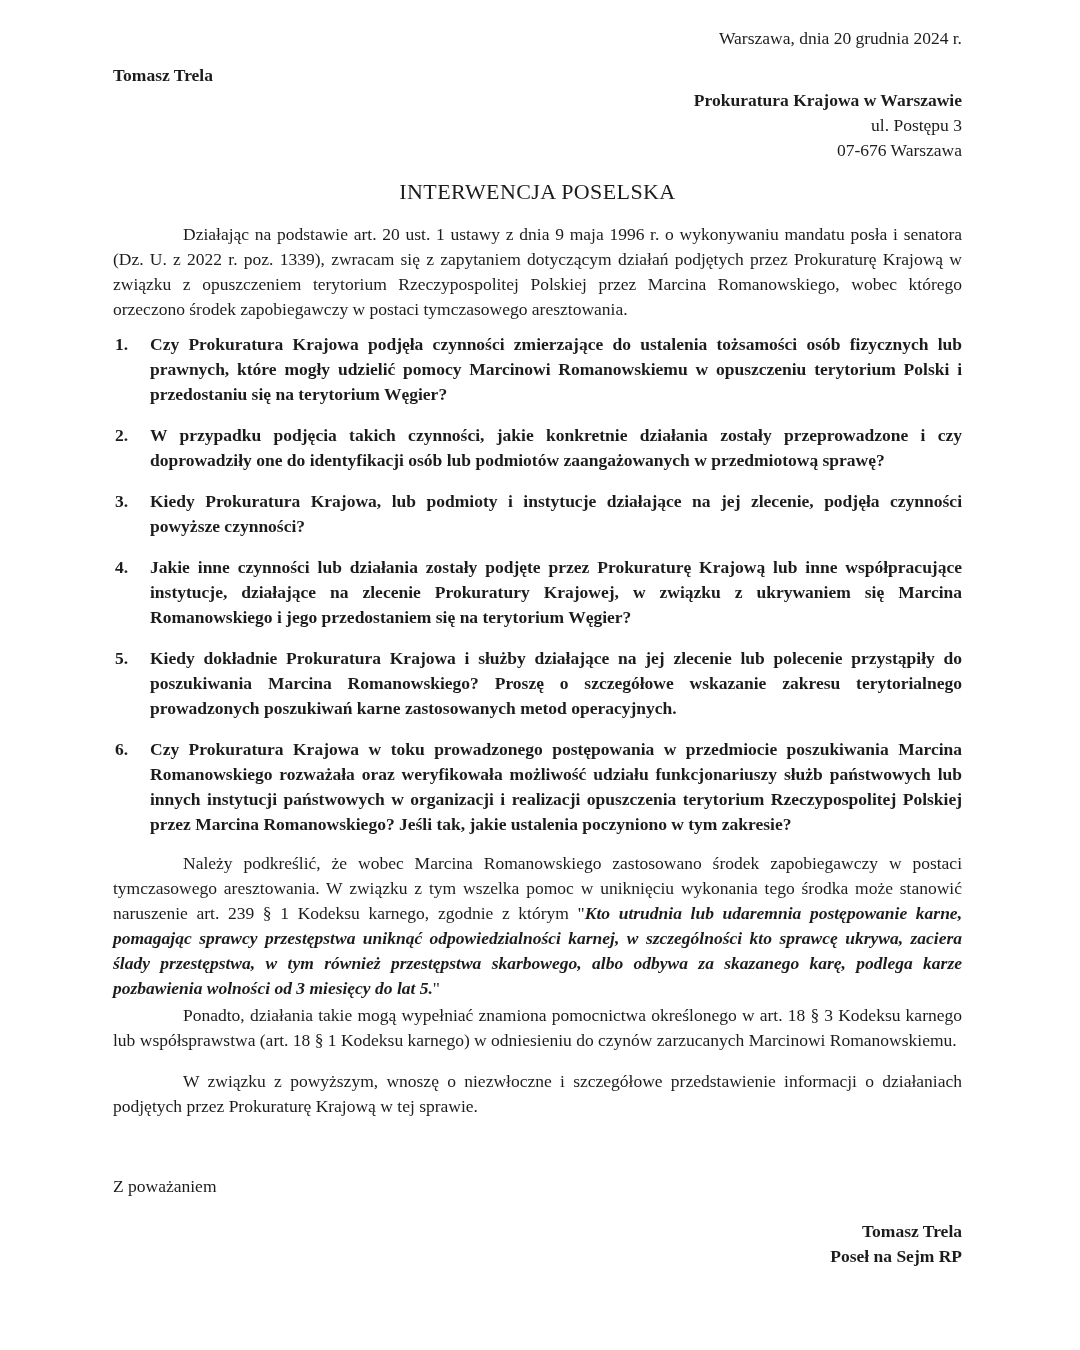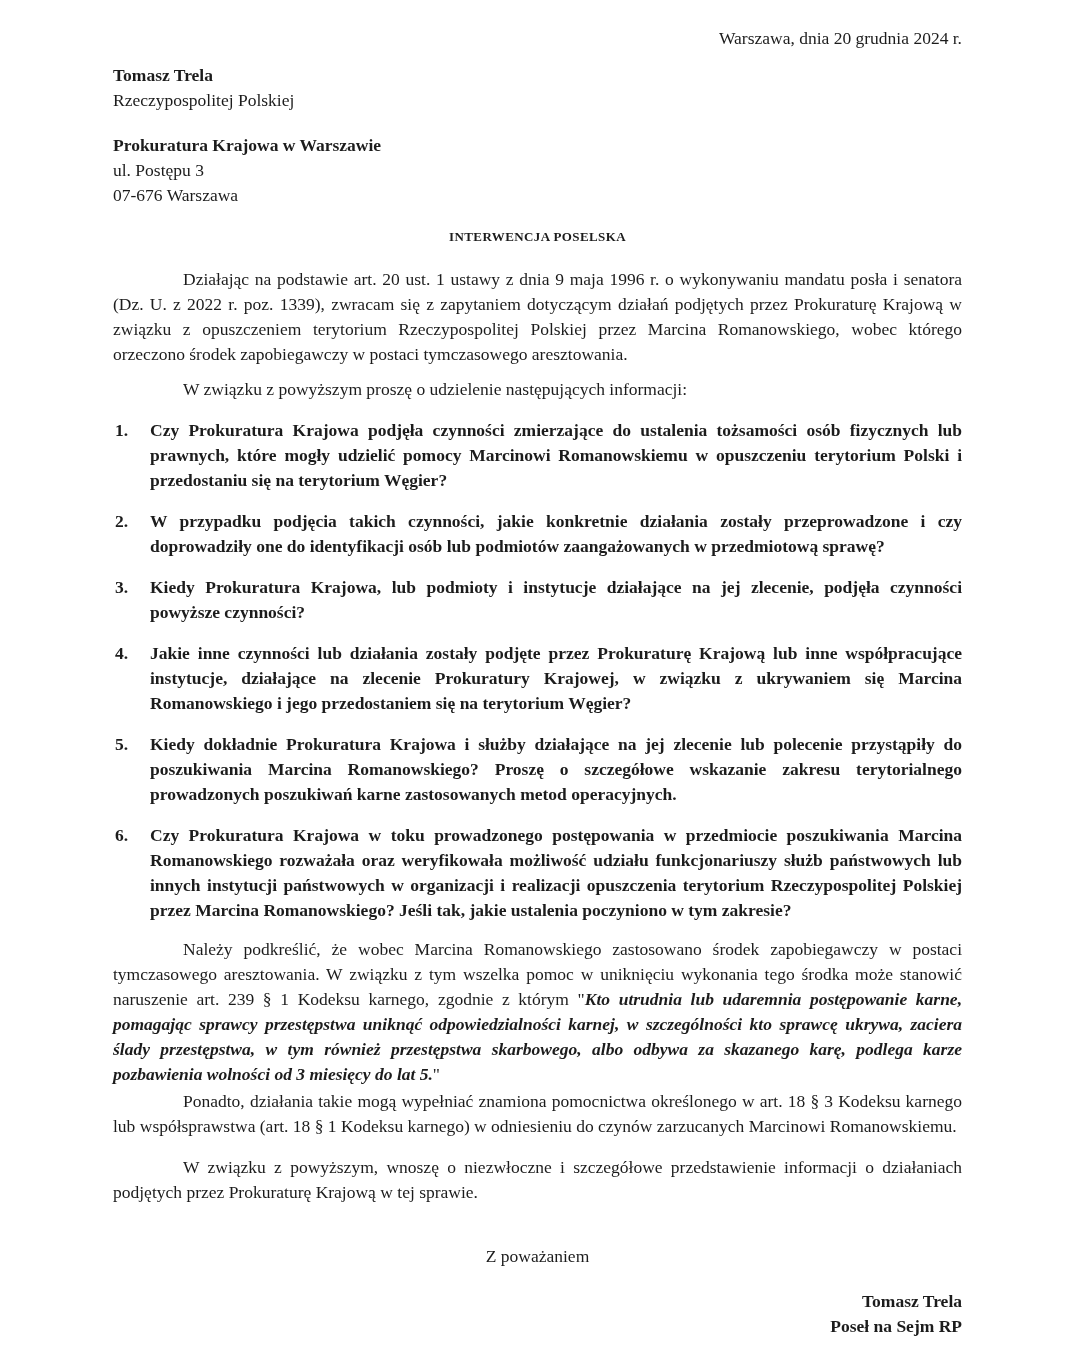--- a/index.html
+++ b/index.html
@@ -22,26 +22,25 @@
     height: 1322px;
     padding: 26px 118px 20px 113px;
   }
   .bold { font-weight: bold; }
   .date-line {
     text-align: right;
     margin-bottom: 12px;
   }
   .sender-block { text-align: left; }
   .recipient-block {
-    text-align: left;
-    margin-top: 20px;
+    text-align: right;
   }
   .doc-title {
-    font-size: 13px;
-    font-weight: bold;
+    font-size: 22px;
+    font-weight: normal;
     text-align: center;
     letter-spacing: 0.4px;
     margin: 16px 0 18px 0;
   }
   p.para {
     margin: 0 0 10px 0;
     text-align: justify;
     text-indent: 70px;
   }
   p.request { margin-bottom: 16px; }
@@ -67,51 +66,49 @@
     top: 0;
   }
   .quote {
     font-style: italic;
     font-weight: bold;
   }
   p.legal { margin-bottom: 2px; }
   p.aiding { margin-bottom: 16px; }
   p.closing { margin-bottom: 0; }
   .valediction {
-    text-align: center;
-    margin-top: 39px;
+    text-align: left;
+    margin-top: 55px;
   }
   .signature-block {
     text-align: right;
     margin-top: 20px;
   }
 </style>
 </head>
 <body>
 
 <div class="page">
 
   <div class="date-line">Warszawa, dnia 20 grudnia 2024 r.</div>
 
   <div class="sender-block">
     <div class="bold">Tomasz Trela</div>
-    <div>Rzeczypospolitej Polskiej</div>
   </div>
 
   <div class="recipient-block">
     <div class="bold">Prokuratura Krajowa w Warszawie</div>
     <div>ul. Postępu 3</div>
     <div>07-676 Warszawa</div>
   </div>
 
   <div class="doc-title">INTERWENCJA POSELSKA</div>
 
   <p class="para">Działając na podstawie art. 20 ust. 1 ustawy z dnia 9 maja 1996 r. o wykonywaniu mandatu posła i senatora (Dz. U. z 2022 r. poz. 1339), zwracam się z zapytaniem dotyczącym działań podjętych przez Prokuraturę Krajową w związku z opuszczeniem terytorium Rzeczypospolitej Polskiej przez Marcina Romanowskiego, wobec którego orzeczono środek zapobiegawczy w postaci tymczasowego aresztowania.</p>
 
-  <p class="para request">W związku z powyższym proszę o udzielenie następujących informacji:</p>
 
   <ol class="questions">
     <li>Czy Prokuratura Krajowa podjęła czynności zmierzające do ustalenia tożsamości osób fizycznych lub prawnych, które mogły udzielić pomocy Marcinowi Romanowskiemu w opuszczeniu terytorium Polski i przedostaniu się na terytorium Węgier?</li>
     <li>W przypadku podjęcia takich czynności, jakie konkretnie działania zostały przeprowadzone i czy doprowadziły one do identyfikacji osób lub podmiotów zaangażowanych w przedmiotową sprawę?</li>
     <li>Kiedy Prokuratura Krajowa, lub podmioty i instytucje działające na jej zlecenie, podjęła czynności powyższe czynności?</li>
     <li>Jakie inne czynności lub działania zostały podjęte przez Prokuraturę Krajową lub inne współpracujące instytucje, działające na zlecenie Prokuratury Krajowej, w związku z ukrywaniem się Marcina Romanowskiego i jego przedostaniem się na terytorium Węgier?</li>
     <li>Kiedy dokładnie Prokuratura Krajowa i służby działające na jej zlecenie lub polecenie przystąpiły do poszukiwania Marcina Romanowskiego? Proszę o szczegółowe wskazanie zakresu terytorialnego prowadzonych poszukiwań karne zastosowanych metod operacyjnych.</li>
     <li>Czy Prokuratura Krajowa w toku prowadzonego postępowania w przedmiocie poszukiwania Marcina Romanowskiego rozważała oraz weryfikowała możliwość udziału funkcjonariuszy służb państwowych lub innych instytucji państwowych w organizacji i realizacji opuszczenia terytorium Rzeczypospolitej Polskiej przez Marcina Romanowskiego? Jeśli tak, jakie ustalenia poczyniono w tym zakresie?</li>
   </ol>
 

